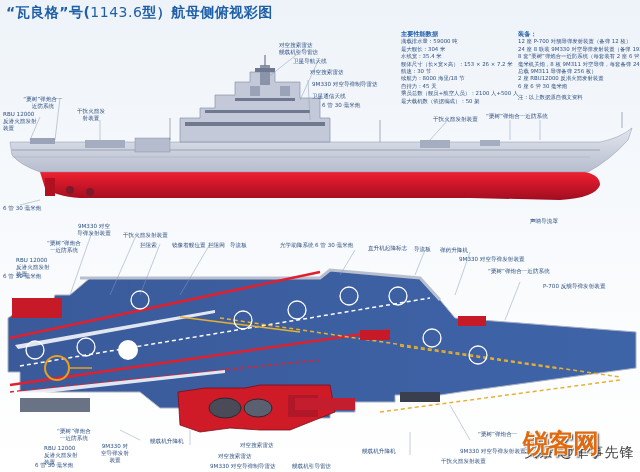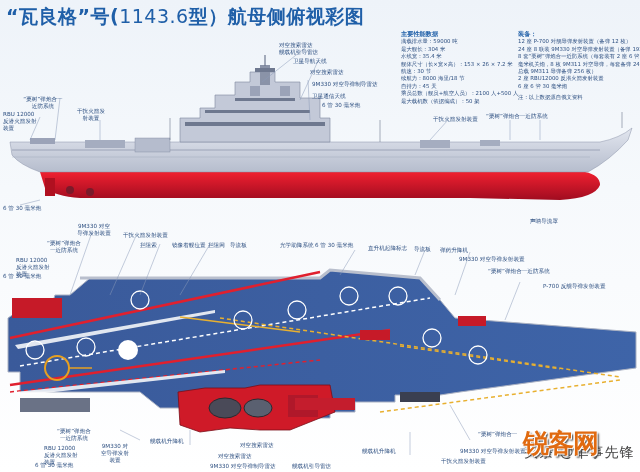--- a/index.html
+++ b/index.html
@@ -1,17 +1,17 @@
 <!DOCTYPE html>
 <html><head>
   <meta charset="utf-8">
   <style>
     html,body{margin:0;padding:0;}
     body{width:640px;height:472px;overflow:hidden;background:linear-gradient(180deg,#eef3f9 0%,#f6f9fc 40%,#ffffff 100%);font-family:"DejaVu Sans",sans-serif;position:relative;color:#2a4a7a;}
-    .title{position:absolute;left:6px;top:4px;font-size:19px;font-weight:bold;color:#1f5fa8;letter-spacing:0.5px;white-space:nowrap;}
+    .title{position:absolute;left:6px;top:4px;font-size:14px;font-weight:bold;color:#1f5fa8;letter-spacing:0.5px;white-space:nowrap;}
     .title .num{font-weight:normal;}
     .lbl{position:absolute;font-size:5.6px;line-height:7px;color:#2d4f80;white-space:nowrap;}
     .lbl.ml{white-space:normal;}
     .spec{position:absolute;font-size:5.4px;line-height:7.4px;color:#2d4f80;}
     .spec h4{margin:0 0 1px 0;font-size:6.2px;color:#1f5fa8;font-weight:bold;}
     .spec div{white-space:nowrap;}
     svg{position:absolute;left:0;top:0;}
     .wm{position:absolute;left:523px;top:426px;font-size:26px;font-weight:bold;color:#e06a10;text-shadow:1px 1px 0 #fff,-1px -1px 0 #fff,2px 2px 2px #333;letter-spacing:-1px;}
     .wm2{position:absolute;left:524px;top:444px;font-size:14px;color:#444;letter-spacing:1px;}
   </style>

